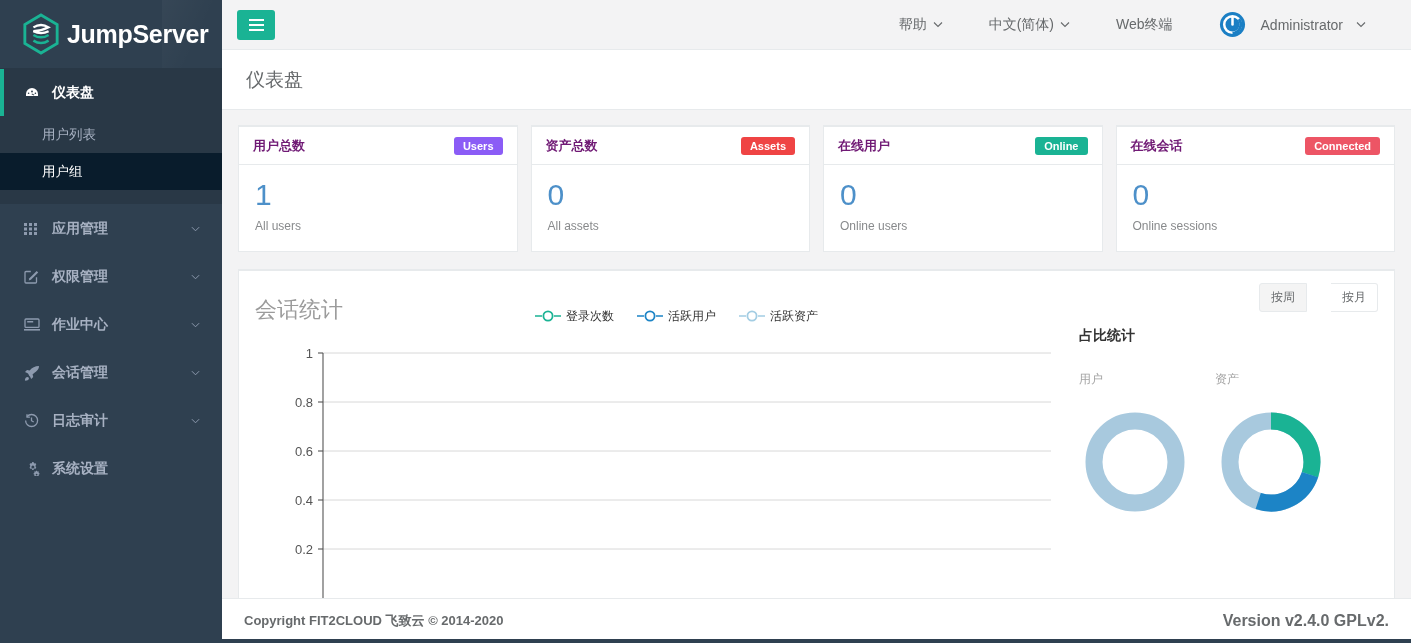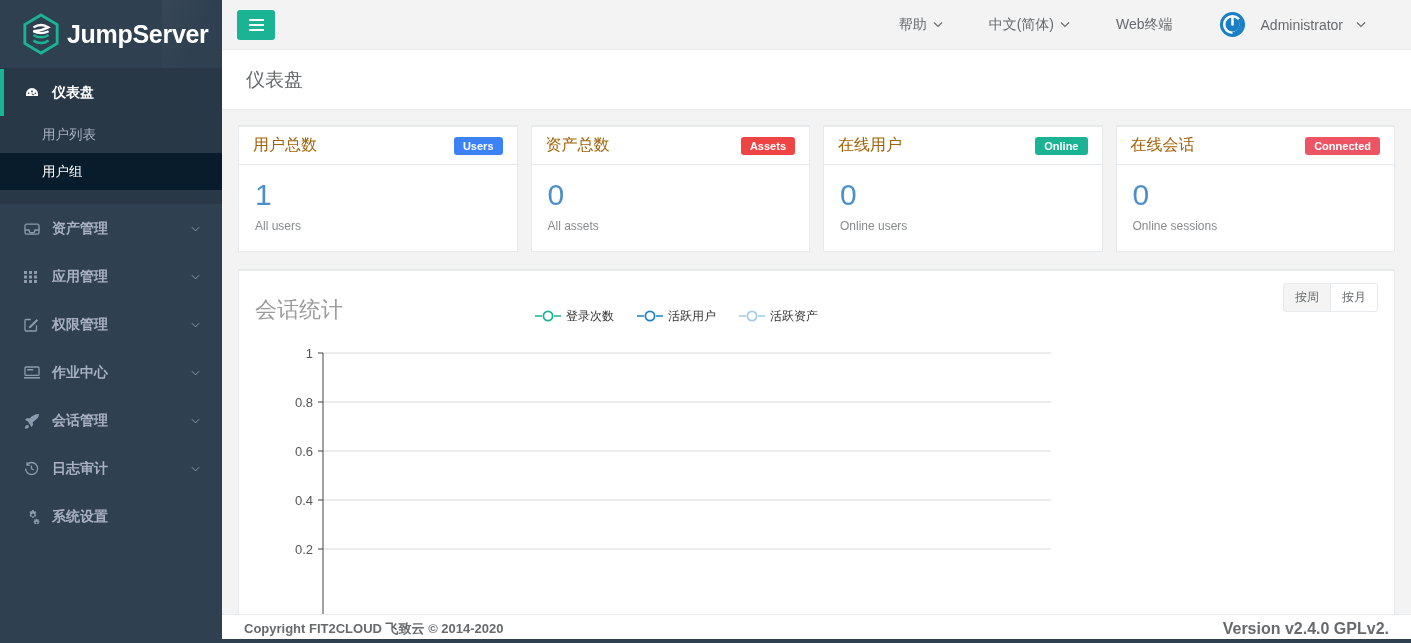--- a/index.html
+++ b/index.html
@@ -125,21 +125,21 @@
     flex: 1 1 0;
     background: #ffffff;
     border: 1px solid #e7eaec;
     border-top: 2px solid #e7eaec;
   }
   .stat-head {
     height: 38px; display: flex; align-items: center;
     padding: 0 14px; border-bottom: 1px solid #e7eaec;
   }
   .stat-head .h-title {
-    font-size: 16px; font-weight: normal; color: #a16207;
+    font-size: 13px; font-weight: bold; color: #701a75;
   }
   .badge {
     margin-left: auto; color: #fff; font-size: 11px; font-weight: bold;
     padding: 3px 9px; border-radius: 3px;
   }
   .stat-body { padding: 14px 16px 18px 16px; }
   .stat-num { font-size: 30px; color: #4d90c9; line-height: 1.05; font-weight: 300; }
   .stat-sub { font-size: 12px; color: #888a8c; margin-top: 8px; }
 
   
@@ -164,35 +164,36 @@
   .legend-item { display: flex; align-items: center; font-size: 12px; color: #333; }
   .legend-mark { width: 26px; height: 12px; margin-right: 5px; }
   .btn-group {
     position: absolute; right: 16px; top: 12px;
     display: flex;
   }
   .tbtn {
     font-size: 12px; color: #676a6c; background: #fff;
     border: 1px solid #e7eaec; padding: 5px 11px; cursor: pointer;
     font-family: "Liberation Sans", sans-serif;
+    margin-left: 24px;
   }
   .tbtn:first-child { border-radius: 3px 0 0 3px; background:#f4f4f4; }
   .tbtn:last-child { border-radius: 0 3px 3px 0; border-left: none; }
 
   .plot { position: absolute; left: 22px; top: 70px; }
   .donut-area { position: absolute; left: 840px; top: 56px; width: 320px; }
   .donut-title { font-size: 14px; font-weight: bold; color: #333; }
   .donut-labels { display: flex; margin-top: 26px; }
   .donut-labels span { font-size: 12px; color: #a3a3a3; }
   .donuts { display: flex; margin-top: 18px; }
 
   
   #footer {
     position: absolute; left: 222px; bottom: 0;
-    width: 1189px; height: 29px;
+    width: 1189px; height: 45px;
     background: #ffffff;
     border-top: 1px solid #e7eaec;
     display: flex; align-items: center;
     padding: 8px 22px;
   }
   #footer .copy { font-size: 13px; color: #676a6c; font-weight: bold; }
   #footer .ver { margin-left: auto; font-size: 16px; color: #676a6c; font-weight: bold; }
   .watermark {
     position: absolute; right: 25px; bottom: 8px;
     font-size: 17px; color: #dcdcdc; white-space: nowrap;
@@ -238,32 +239,20 @@
     <div class="sub-nav">
       <div class="sub-item">
         <span>用户列表</span>
       </div>
       <div class="sub-item selected">
         <span>用户组</span>
       </div>
       <div class="sub-spacer"></div>
     </div>
 
-    <div class="nav-item">
-      <span class="nav-ico">
-        <svg width="16" height="14" viewBox="0 0 16 14" fill="none" stroke="currentColor" stroke-width="1.3">
-          <rect x="1" y="2.2" width="14" height="10" rx="1.6"></rect>
-          <path d="M1 8h4a3 3 0 006 0h4"></path>
-        </svg>
-      </span>
-      <span class="nav-label">资产管理</span>
-      <svg class="caret" viewBox="0 0 10 7">
-        <path d="M1 1.5L5 5.5L9 1.5" fill="none" stroke="#8d9aae" stroke-width="1.1"></path>
-      </svg>
-    </div>
 
     <div class="nav-item">
       <span class="nav-ico">
         <svg width="15" height="14" viewBox="0 0 15 14" fill="currentColor">
           <rect x="0" y="1" width="3" height="3"></rect>
             <rect x="5" y="1" width="3" height="3"></rect>
             <rect x="10" y="1" width="3" height="3"></rect>
           <rect x="0" y="5.5" width="3" height="3"></rect>
             <rect x="5" y="5.5" width="3" height="3"></rect>
             <rect x="10" y="5.5" width="3" height="3"></rect>
@@ -389,21 +378,21 @@
     <span class="title">仪表盘</span>
   </div>
 
   <div id="content">
 
     <div class="card-row">
 
       <div class="stat-card">
         <div class="stat-head">
           <span class="h-title">用户总数</span>
-          <span class="badge" style="background:#3b82f6">Users</span>
+          <span class="badge" style="background:#8b5cf6">Users</span>
         </div>
         <div class="stat-body">
           <div class="stat-num">1</div>
           <div class="stat-sub">All users</div>
         </div>
       </div>
 
       <div class="stat-card">
         <div class="stat-head">
           <span class="h-title">资产总数</span>
@@ -488,20 +477,37 @@
         <line x1="57" y1="159" x2="62" y2="159" stroke="#555" stroke-width="1.1"></line>
         <line x1="57" y1="208" x2="62" y2="208" stroke="#555" stroke-width="1.1"></line>
 
         <text id="yt4" x="52" y="17" text-anchor="end" font-size="13" fill="#555" font-family="Liberation Sans, sans-serif">1</text>
         <text id="yt3" x="52" y="66" text-anchor="end" font-size="13" fill="#555" font-family="Liberation Sans, sans-serif">0.8</text>
         <text id="yt2" x="52" y="115" text-anchor="end" font-size="13" fill="#555" font-family="Liberation Sans, sans-serif">0.6</text>
         <text id="yt1" x="52" y="164" text-anchor="end" font-size="13" fill="#555" font-family="Liberation Sans, sans-serif">0.4</text>
         <text id="yt0" x="52" y="213" text-anchor="end" font-size="13" fill="#555" font-family="Liberation Sans, sans-serif">0.2</text>
       </svg>
 
+      <div class="donut-area">
+        <div class="donut-title">占比统计</div>
+        <div class="donut-labels">
+          <span style="width:136px">用户</span>
+          <span>资产</span>
+        </div>
+        <div class="donuts">
+          <svg width="112" height="112" viewBox="0 0 112 112" style="margin-right:24px">
+            <circle cx="56" cy="56" r="41" fill="none" stroke="#a8c9de" stroke-width="17"></circle>
+          </svg>
+          <svg width="112" height="112" viewBox="0 0 112 112">
+            <circle cx="56" cy="56" r="41" fill="none" stroke="#a8c9de" stroke-width="17"></circle>
+            <circle cx="56" cy="56" r="41" fill="none" stroke="#1ab394" stroke-width="17" stroke-dasharray="77.3 180.4" transform="rotate(-90 56 56)"></circle>
+            <circle cx="56" cy="56" r="41" fill="none" stroke="#1c84c6" stroke-width="17" stroke-dasharray="64.4 193.3" transform="rotate(18 56 56)"></circle>
+          </svg>
+        </div>
+      </div>
     </div>
   </div>
 
   <div class="watermark">https://blog.csdn.net/little_baixb</div>
   <div id="footer">
     <span class="copy">Copyright FIT2CLOUD 飞致云 © 2014-2020</span>
     <span class="ver">Version v2.4.0 GPLv2.</span>
   </div>
 
   <div id="bottom-bar"></div>

